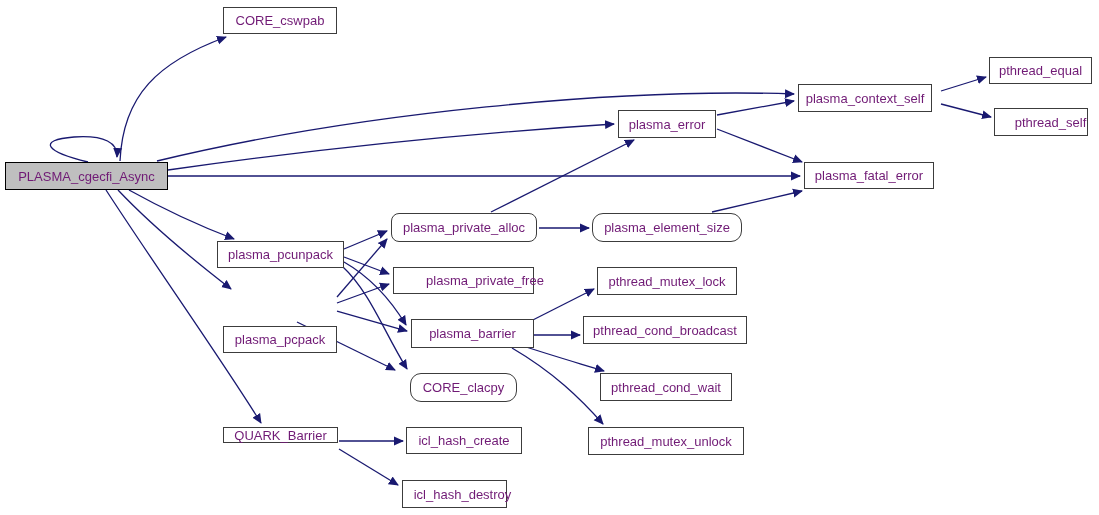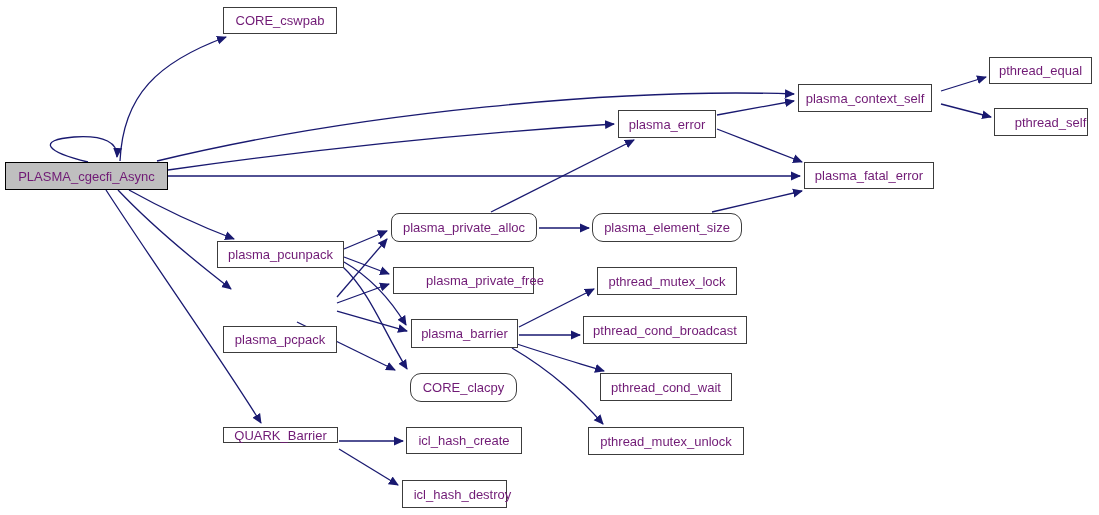--- a/index.html
+++ b/index.html
@@ -75,21 +75,21 @@
       <div class="node" style="left: 989px; top: 57px; width: 103px; height: 27px;">pthread_equal</div>
       <div class="node" style="left: 994px; top: 108px; width: 94px; height: 28px; padding-left: 19px;">pthread_self</div>
       <div class="node" style="left: 618px; top: 110px; width: 98px; height: 28px;">plasma_error</div>
       <div class="node" style="left: 804px; top: 162px; width: 130px; height: 27px;">plasma_fatal_error</div>
       <div class="node" style="left: 391px; top: 213px; width: 146px; height: 29px; border-radius: 8px;">plasma_private_alloc</div>
       <div class="node" style="left: 592px; top: 213px; width: 150px; height: 29px; border-radius: 11px;">plasma_element_size</div>
       <div class="node" style="left: 217px; top: 241px; width: 127px; height: 27px;">plasma_pcunpack</div>
       <div class="node" style="left: 393px; top: 267px; width: 141px; height: 27px; padding-left: 43px;">plasma_private_free</div>
       <div class="node" style="left: 223px; top: 294px; width: 114px; height: 27px; margin-top: 32px;">plasma_pcpack</div>
       <div class="node" style="left: 597px; top: 267px; width: 140px; height: 28px;">pthread_mutex_lock</div>
-      <div class="node" style="left: 411px; top: 319px; width: 107px; height: 29px; text-align: right;">plasma_barrier</div>
+      <div class="node" style="left: 411px; top: 319px; width: 123px; height: 29px; text-align: right;">plasma_barrier</div>
       <div class="node" style="left: 583px; top: 316px; width: 164px; height: 28px;">pthread_cond_broadcast</div>
       <div class="node" style="left: 410px; top: 373px; width: 107px; height: 29px; border-radius: 11px;">CORE_clacpy</div>
       <div class="node" style="left: 600px; top: 373px; width: 132px; height: 28px;">pthread_cond_wait</div>
       <div class="node" style="left: 223px; top: 427px; width: 115px; height: 16px;">QUARK_Barrier</div>
       <div class="node" style="left: 406px; top: 427px; width: 116px; height: 27px;">icl_hash_create</div>
       <div class="node" style="left: 588px; top: 427px; width: 156px; height: 28px;">pthread_mutex_unlock</div>
       <div class="node" style="left: 402px; top: 480px; width: 105px; height: 28px; padding-left: 16px;">icl_hash_destroy</div>
     </div>
 </div>
 

